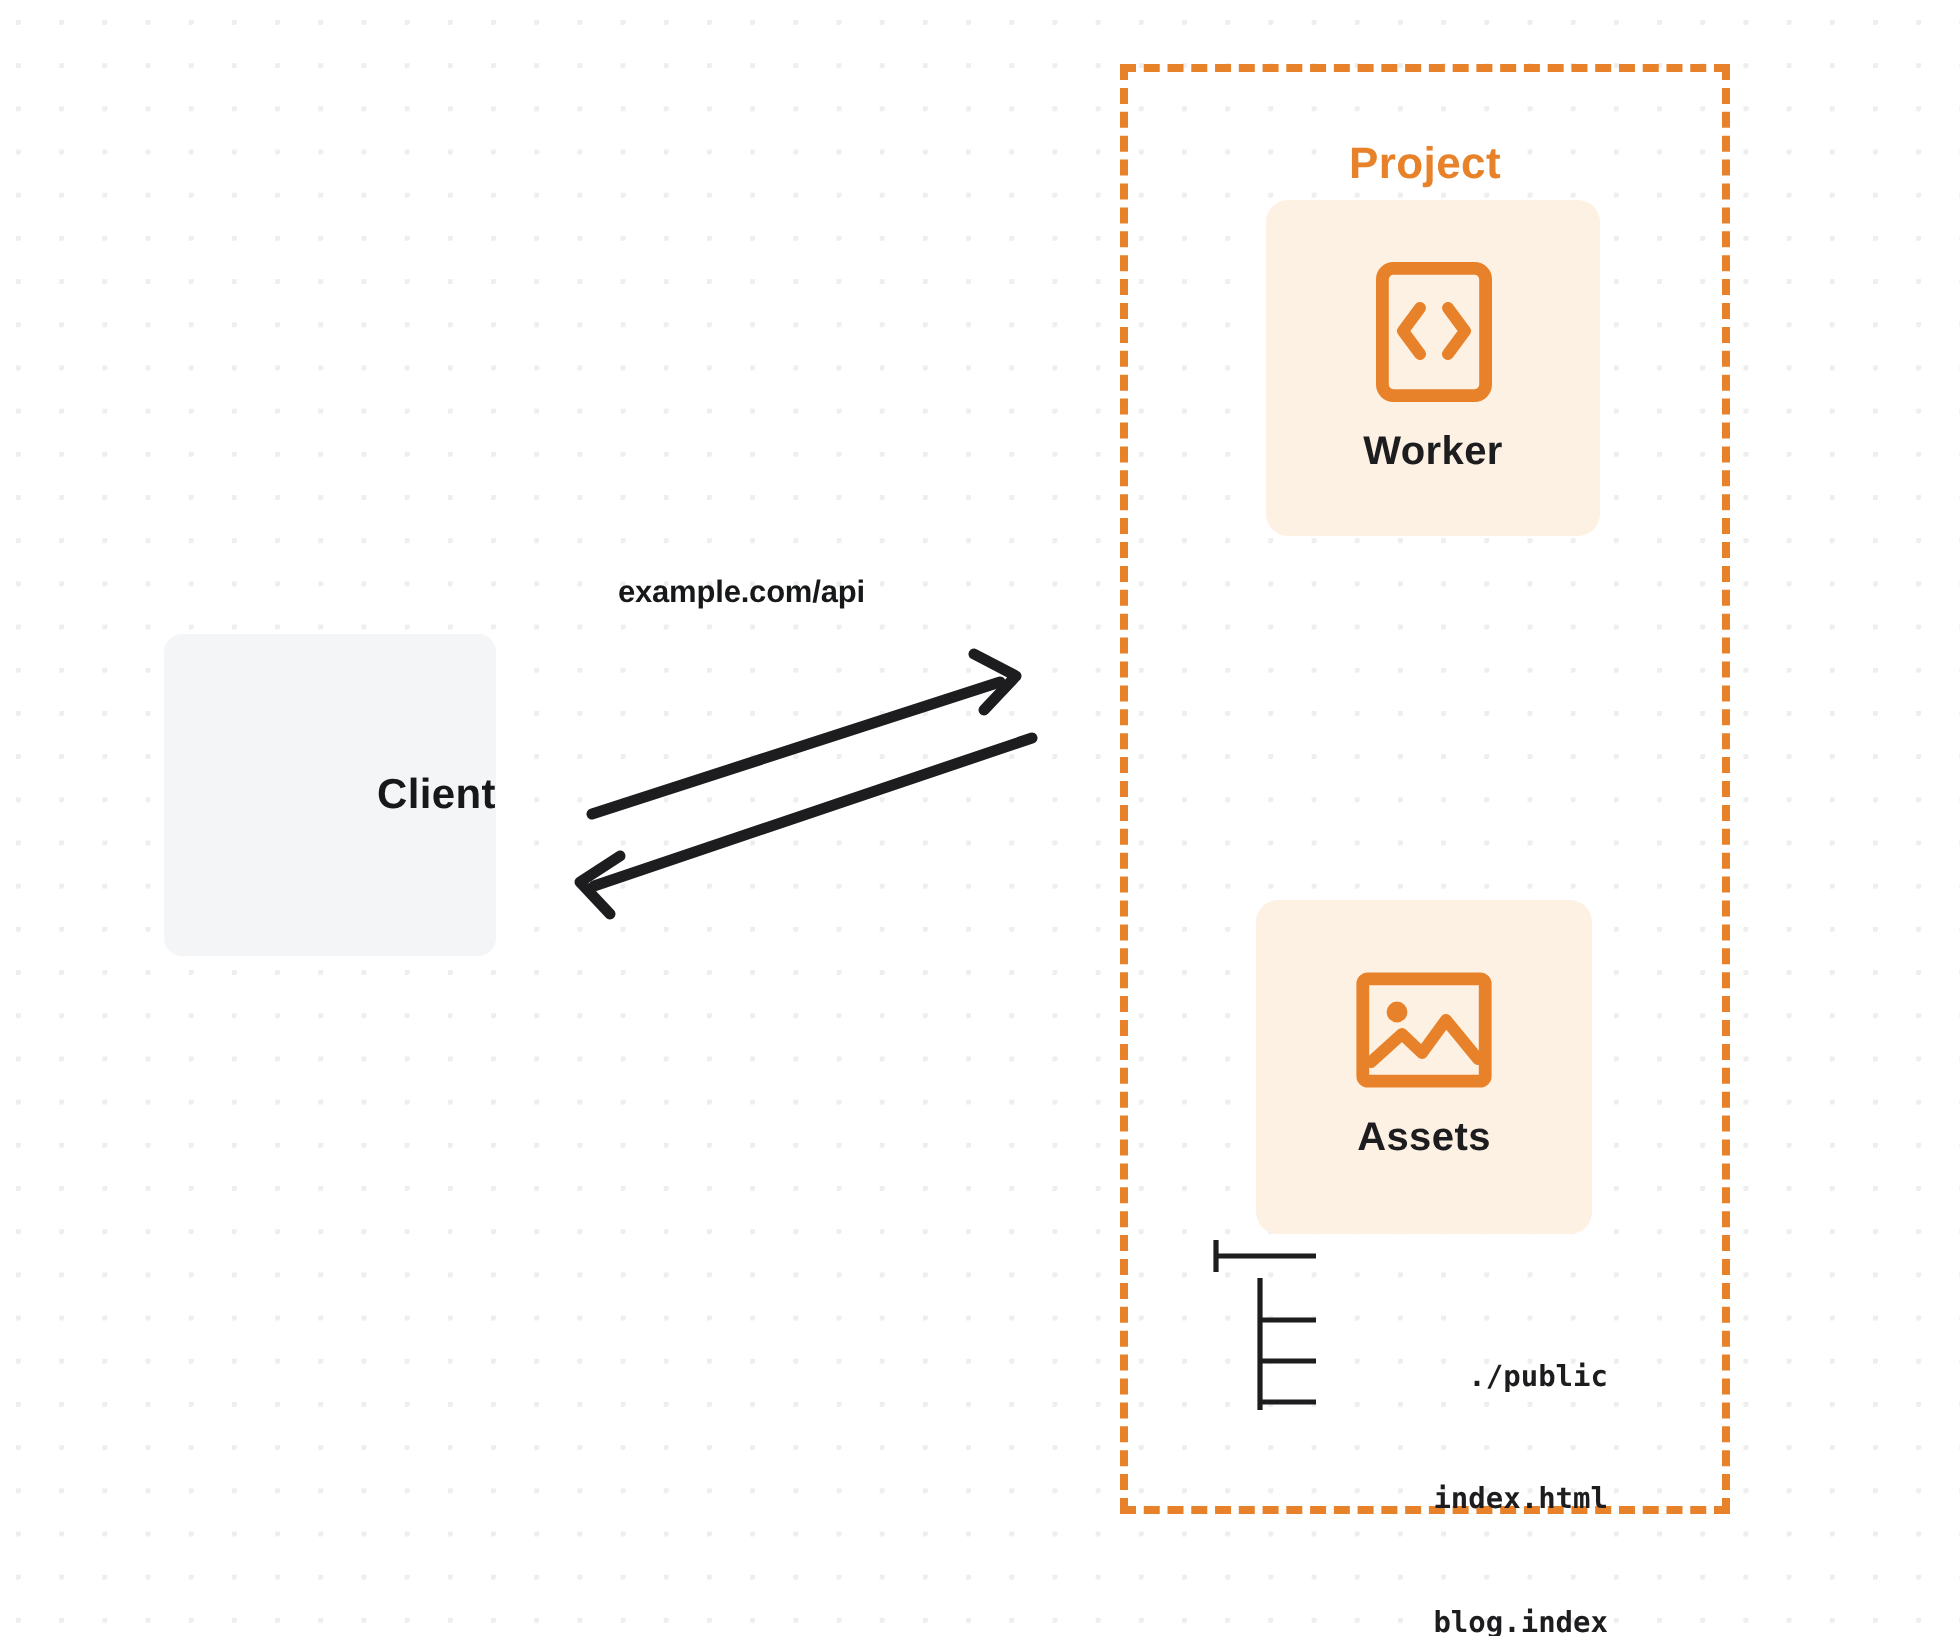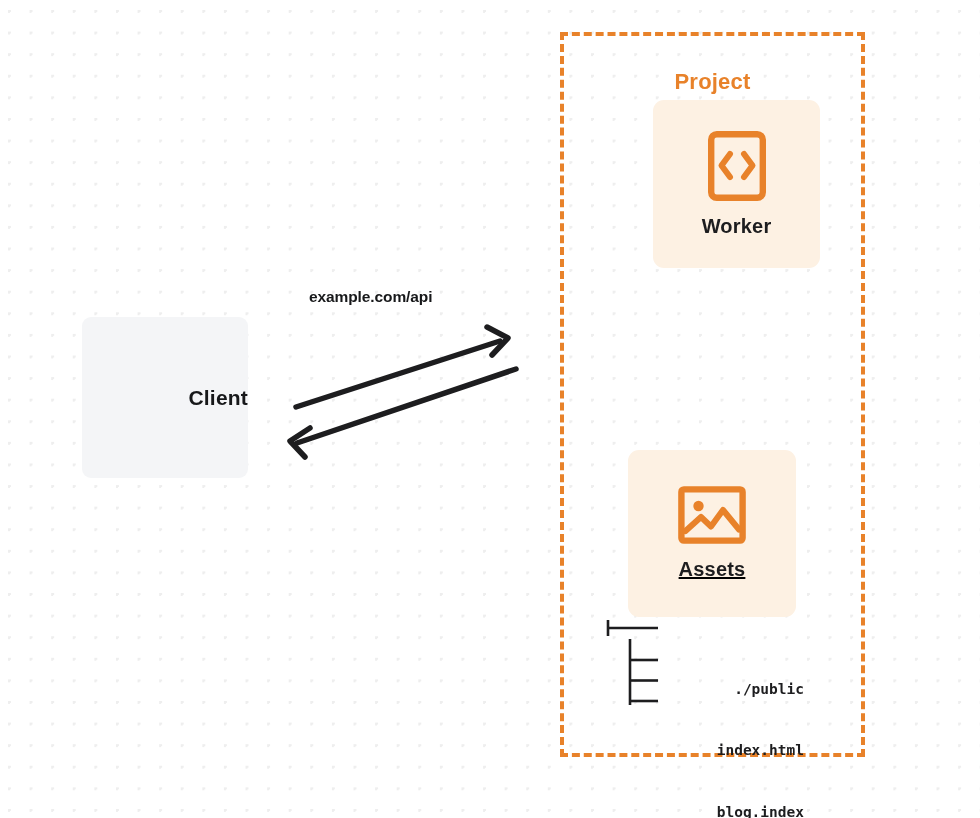--- a/index.html
+++ b/index.html
@@ -83,28 +83,26 @@
     display: flex;
     flex-direction: column;
     align-items: center;
     justify-content: center;
   }
   #worker-card {
     left: 633px;
     top: 100px;
     width: 167px;
     height: 168px;
-    margin-left: 20px;
   }
   #assets-card {
     left: 628px;
     top: 450px;
     width: 168px;
     height: 167px;
-    text-decoration: underline;
   }
   .res-icon {
     line-height: 0;
     margin-bottom: 14px;
   }
   .res-label {
     font-size: 20px;
     font-weight: bold;
     color: #1d1d1f;
     letter-spacing: 0.2px;

